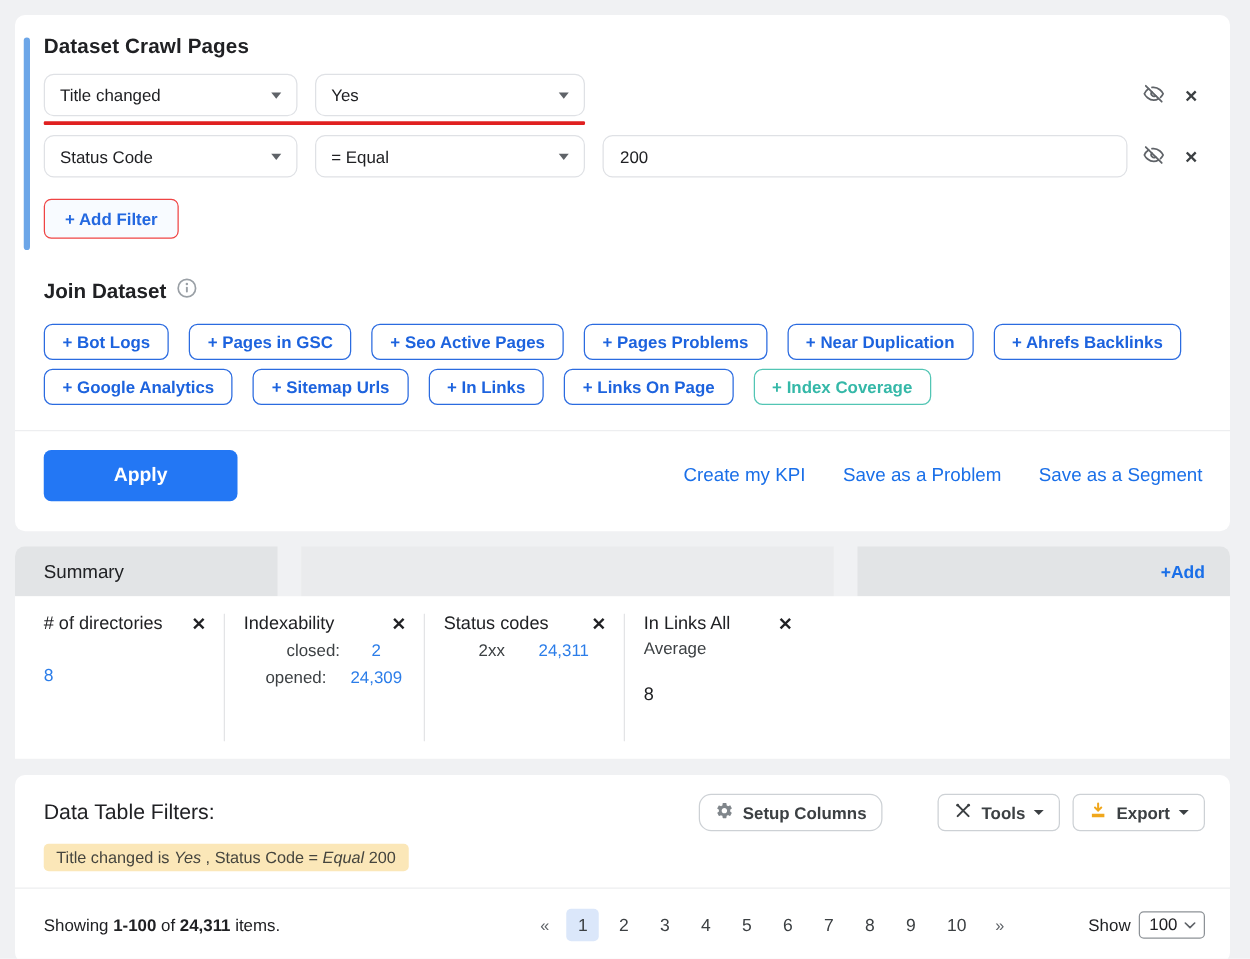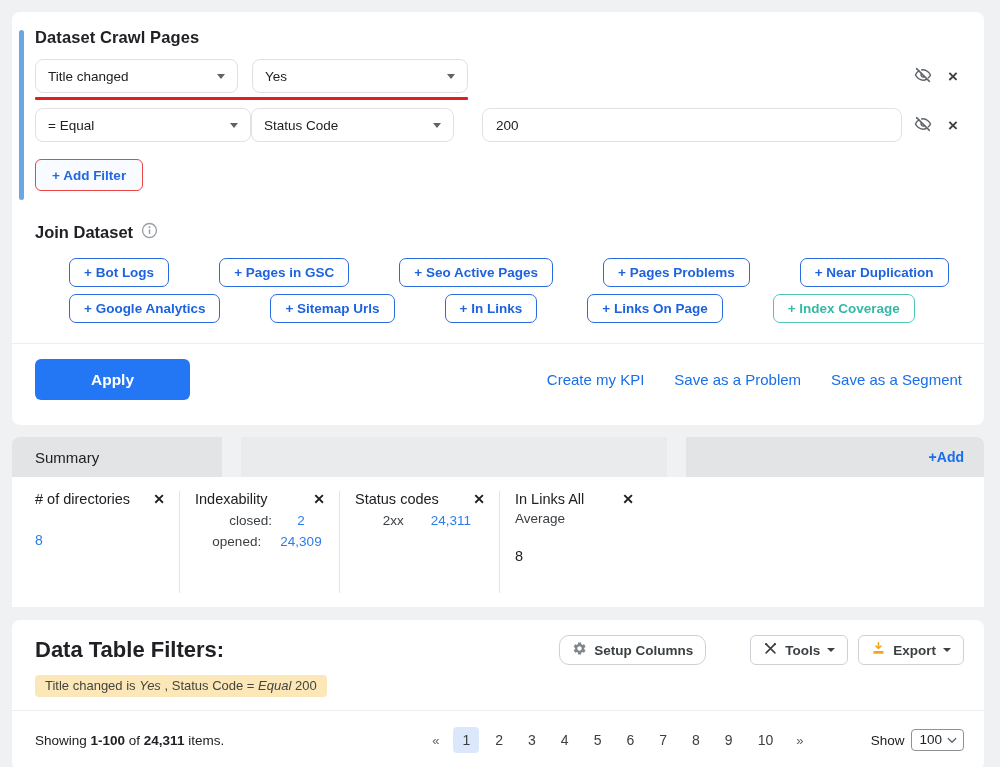--- a/index.html
+++ b/index.html
@@ -66,21 +66,21 @@
 
   .join-title-row { margin-top: 31px; display: flex; align-items: center; gap: 8px; }
   .join-title { font-size: 16.5px; font-weight: 700; }
   .join-row { display: flex; gap: 16px; margin-top: 15px; }
   .join-row + .join-row { margin-top: 7px; }
   .join-btn {
     height: 29px; padding: 0 14px; background: #fff;
     border: 1.5px solid #2b6be0; border-radius: 7px;
     color: #1d63de; font-size: 13.5px; font-weight: 700;
     cursor: pointer; font-family: "Liberation Sans", sans-serif;
-    display: flex; align-items: center; gap: 5px; white-space: nowrap; margin-left: 34px;
+    display: flex; align-items: center; gap: 5px; white-space: nowrap;
   }
   .join-btn.teal { color: #35b8a8; border-color: #52c5b4; }
 
   .divider { border-top: 1px solid #edeef0; margin: 20px -20px 0 -23px; }
 
   .apply-row { display: flex; align-items: center; padding: 15px 0 17px; }
   .apply-btn {
     width: 155px; height: 41px; border: none; border-radius: 6px;
     background: #2377f4; color: #fff; font-size: 15.5px; font-weight: 700;
     cursor: pointer; font-family: "Liberation Sans", sans-serif;
@@ -115,21 +115,21 @@
   .sum-kv:first-of-type { margin-top: 22px; }
   .sum-kv .k { width: 68px; color: #3c4043; }
   .sum-kv .v { color: #2b7de9; }
   .col-3 .sum-kv .k { width: 48px; }
   .sum-sub { margin-top: 4px; font-size: 13.5px; color: #3c4043; }
   .sum-value-dark { margin-top: 22px; font-size: 14.5px; color: #202124; }
 
   
   .card3 { margin-top: 13px; height: 150px; padding: 15px 20px 0 23px; overflow: hidden; }
   .dt-header { display: flex; align-items: center; }
-  .dt-title { font-size: 22px; font-weight: 700; }
+  .dt-title { font-size: 17px; font-weight: 400; }
   .dt-buttons { margin-left: auto; display: flex; align-items: center; }
   .dt-btn {
     height: 30px; padding: 0 12px; background: #fff;
     border: 1px solid #cdd1d5; border-radius: 6px;
     font-size: 13.5px; font-weight: 600; color: #3c4043;
     display: flex; align-items: center; gap: 7px; cursor: pointer;
     font-family: "Liberation Sans", sans-serif;
   }
   .btn-setup { margin-right: 44px; border-radius: 10px; }
   .btn-tools { margin-right: 10px; }
@@ -190,26 +190,26 @@
         <button class="icon-btn">
           <span class="close-x">×</span>
         </button>
       </div>
     </div>
 
     <div class="red-underline"></div>
 
     
     <div class="filter-row" style="margin-top:0">
+      <div class="select sel-field">
+        <span class="sel-label">Status Code</span>
+        <span class="caret"></span>
+      </div>
       <div class="select sel-op">
         <span class="sel-label">= Equal</span>
-        <span class="caret"></span>
-      </div>
-      <div class="select sel-field">
-        <span class="sel-label">Status Code</span>
         <span class="caret"></span>
       </div>
       <input class="value-input" type="text" value="200" style="">
       <div class="row-icons">
         <button class="icon-btn">
           <span>
             <svg viewBox="0 0 24 24" width="18" height="18" fill="none" stroke="#5f6368" stroke-width="1.9" stroke-linecap="round" stroke-linejoin="round">
               <path d="M3.5 3.5l17 17"></path>
               <path d="M10.2 5.3A10 10 0 0 1 12 5.1c5.2 0 9 4.6 10 6.9-.4 1-1.4 2.5-2.8 3.8M6.5 6.6C4 8.1 2.6 10.4 2 12c1 2.3 4.8 6.9 10 6.9 1.9 0 3.6-.6 5-1.5"></path>
               <path d="M9.9 9.9a3 3 0 0 0 4.2 4.2"></path>

